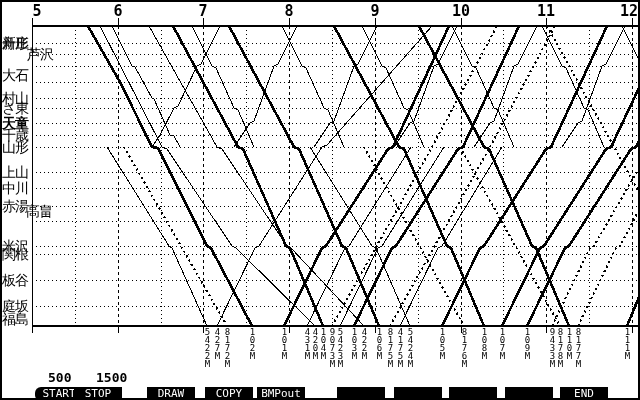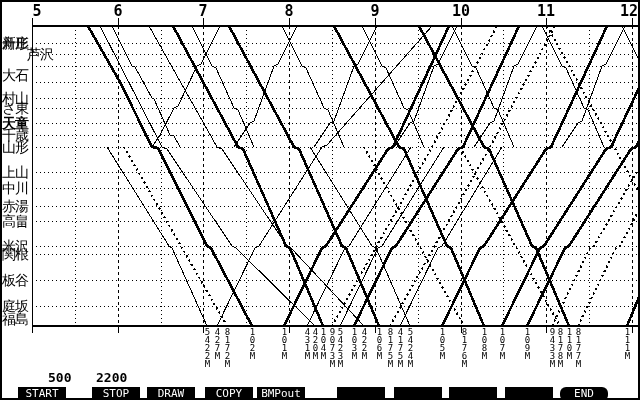--- a/index.html
+++ b/index.html
@@ -152,21 +152,21 @@
       <div class="station-label" style="top: 44px; margin-left: 25px;">芦沢</div>
       <div class="station-label" style="top: 56px; margin-top: 9px;">大石</div>
       <div class="station-label" style="top: 88px;">村山</div>
       <div class="station-label" style="top: 98px;">さ東</div>
       <div class="station-label" style="top: 113px; font-weight: bold;">天童</div>
       <div class="station-label" style="top: 125px;">千歳</div>
       <div class="station-label" style="top: 137px;">山形</div>
       <div class="station-label" style="top: 162px;">上山</div>
       <div class="station-label" style="top: 178px;">中川</div>
       <div class="station-label" style="top: 196px;">赤湯</div>
-      <div class="station-label" style="top: 211px;">高畠</div>
+      <div class="station-label" style="top: 201px; padding-left: 24px;">高畠</div>
       <div class="station-label" style="top: 236px;">米沢</div>
       <div class="station-label" style="top: 244px;">関根</div>
       <div class="station-label" style="top: 270px;">板谷</div>
       <div class="station-label" style="top: 296px;">庭坂</div>
       <div class="station-label" style="top: 309px;">福島</div>
     </div>
   <div id="trainnos">
       <div class="train-no" style="left: 201px; top: 326px;">5
 4
 2
@@ -278,27 +278,27 @@
 7
 7
 M</div>
       <div class="train-no" style="left: 621px; top: 326px;">1
 1
 1
 M</div>
     </div>
   <div id="params">
       <div class="param-value" style="left: 46px;">500</div>
-      <div class="param-value" style="left: 94px;">2200</div>
+      <div class="param-value" style="left: 94px;">1500</div>
     </div>
   <div id="fkeys">
-      <div class="fkey" style="left: 16px;">START</div>
-      <div class="fkey" style="left: 90px;">STOP</div>
+      <div class="fkey" style="left: 33px; border-radius: 6px;">START</div>
+      <div class="fkey" style="left: 72px;">STOP</div>
       <div class="fkey" style="left: 145px;">DRAW</div>
       <div class="fkey" style="left: 203px;">COPY</div>
       <div class="fkey" style="left: 255px;">BMPout</div>
       <div class="fkey" style="left: 335px;"></div>
       <div class="fkey" style="left: 392px;"></div>
       <div class="fkey" style="left: 447px;"></div>
       <div class="fkey" style="left: 503px;"></div>
-      <div class="fkey" style="left: 558px; border-radius: 6px;">END</div>
+      <div class="fkey" style="left: 558px;">END</div>
     </div>
 </div>
 
 </body></html>

